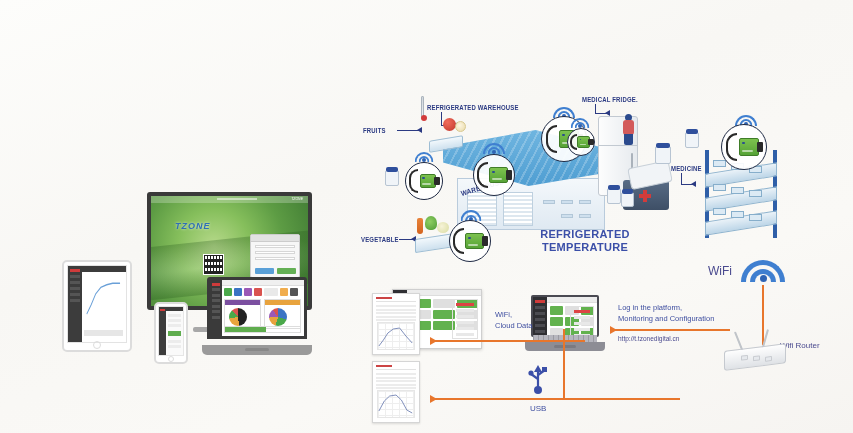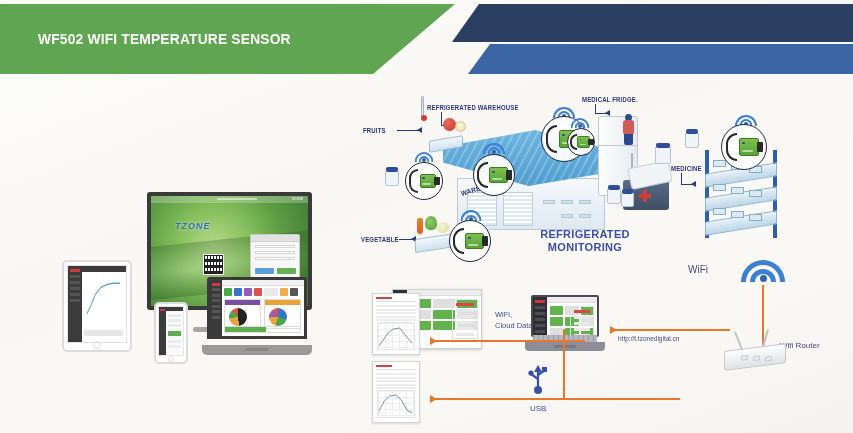--- a/index.html
+++ b/index.html
@@ -236,26 +236,20 @@
   .router{position:absolute;left:354px;top:54px;width:62px;height:30px;}
   .router .bd{position:absolute;left:0;top:10px;width:62px;height:20px;background:linear-gradient(#fefefe,#dfe2e6);border:1px solid #c5c9cf;border-radius:3px;transform:skewY(-7deg);}
   .router .bd i{position:absolute;width:7px;height:5px;background:#e6e9ed;border:1px solid #c9ccd1;border-radius:1px;}
   .router .ant{position:absolute;width:2px;height:22px;background:#d6d9dd;border:1px solid #c0c4c9;border-radius:2px;}
 </style>
 </head>
 <body>
 
 <div id="page">
 
-  <div class="header-wrap">
-    <div class="hdr-green"></div>
-    <div class="hdr-navy"></div>
-    <div class="hdr-blue"></div>
-    <div class="hdr-title">WF502 WIFI TEMPERATURE SENSOR</div>
-  </div>
 
 
   <div class="cloud-zone">
 
     <div class="monitor">
       <div class="mon-screen">
         <div class="mon-topbar">
             <em></em>
             <b>TZONE</b>
           </div>
@@ -380,21 +374,21 @@
     <div class="arrow-v" style="left:326px;top:85px;height:12px;background:#2b3a82;width:1.2px;"></div>
     <div class="arrow-line" style="left:326px;top:96px;width:12px;background:#2b3a82;height:1.2px;"></div>
     <div class="arrow-head" style="left:336px;top:92.5px;border-right-color:#2b3a82;border-top-width:3px;border-bottom-width:3px;border-right-width:5px;"></div>
 
     <div class="lbl" style="left:6px;top:148px;">VEGETABLE</div>
     <div class="arrow-line" style="left:44px;top:151px;width:14px;background:#2b3a82;height:1.2px;"></div>
     <div class="arrow-head" style="left:56px;top:147.5px;border-right-color:#2b3a82;border-top-width:3px;border-bottom-width:3px;border-right-width:5px;"></div>
 
     <div class="lbl-big" style="left:160px;top:140px;width:140px;">
       <span>REFRIGERATED</span><br>
-      <span>MONITORING</span>
+      <span>TEMPERATURE</span>
     </div>
 
     <div class="warehouse">
       <div class="wh-body"></div>
       <div class="wh-roof"></div>
       <div class="wh-door"></div>
       <div class="wh-door2"></div>
       <div class="wh-win" style="left:100px;top:70px"></div>
       <div class="wh-win" style="left:118px;top:70px"></div>
       <div class="wh-win" style="left:136px;top:70px"></div>
@@ -539,21 +533,21 @@
     </div>
   </div>
 
   <div class="flow">
 
     <div class="wifi" style="left:370px;top:-27px;width:46px;height:26px;">
       <span style="width:44px;height:22px;border-width:5px;"></span>
       <span style="width:26px;height:13px;border-width:5px;"></span>
       <em style="width:7px;height:7px;margin-left:-3.5px;"></em>
     </div>
-    <div class="note" style="left:318px;top:-20px;font-size:10px;color:#4a4a8f;">WiFi</div>
+    <div class="note" style="left:338px;top:-20px;font-size:12px;color:#4a4a8f;">WiFi</div>
     <div class="note" style="left:410px;top:57px;font-size:8px;color:#4a4a8f;">Wifi Router</div>
 
     <div class="arrow-v" style="left:392px;top:2px;height:60px;"></div>
 
     <div class="router">
       <div class="ant" style="left:14px;top:-6px;transform:rotate(-22deg);"></div>
       <div class="ant" style="left:40px;top:-8px;transform:rotate(16deg);"></div>
       <div class="bd">
         <i style="left:16px;top:6px;"></i>
         <i style="left:28px;top:8px;"></i>
@@ -689,16 +683,20 @@
         <circle cx="6" cy="12" r="2.6" fill="#3b4fa8"></circle>
         <rect x="17" y="6" width="5" height="5" fill="#3b4fa8"></rect>
       </svg>
     </div>
     <div class="note" style="left:160px;top:120px;font-size:8px;">USB</div>
 
     <div class="arrow-line" style="left:240px;top:46px;width:120px;"></div>
     <div class="arrow-head" style="left:240px;top:42.5px;transform:rotate(180deg);"></div>
     <div class="arrow-v" style="left:193px;top:46px;height:22px;"></div>
 
+    <div class="note" style="left:248px;top:20px;">
+      <span>Log in the platform,</span><br>
+      <span>Monitoring and Configuration</span>
+    </div>
     <div class="url" style="left:248px;top:52px;">http://t.tzonedigital.cn</div>
   </div>
 
 </div>
 
 </body></html>

